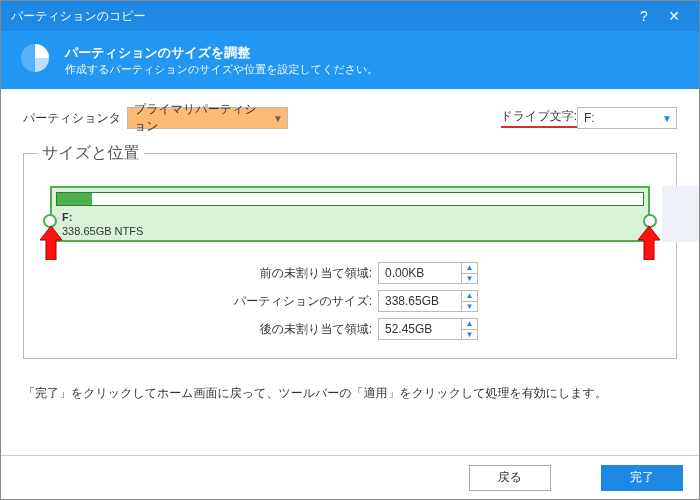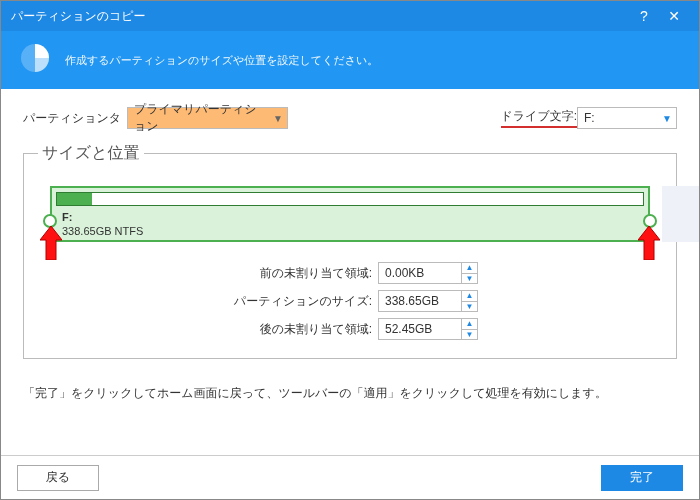--- a/index.html
+++ b/index.html
@@ -49,21 +49,21 @@
 .fields { margin-top: 4px; display: flex; flex-direction: column; gap: 6px; align-items: center; }
 .frow { display: flex; align-items: center; gap: 6px; }
 .frow label { width: 150px; text-align: right; font-size: 12px; }
 .spin { display: inline-flex; align-items: center; width: 100px; height: 22px; border: 1px solid #bbb; background: #fff; position: relative; padding: 0 18px 0 6px; font-size: 12px; }
 .spin .updn { position: absolute; right: 0; top: 0; bottom: 0; width: 16px; border-left: 1px solid #bbb; display: flex; flex-direction: column; }
 .spin .updn span { flex: 1; display: flex; align-items: center; justify-content: center; font-size: 8px; color: #1e88e5; cursor: pointer; }
 .spin .updn span:first-child { border-bottom: 1px solid #bbb; }
 
 .hint { margin-top: 26px; font-size: 12px; }
 
-.footer { position: absolute; left: 1px; right: 1px; bottom: 1px; height: 44px; border-top: 1px solid #ccc; display: flex; align-items: center; justify-content: space-between; gap: 10px; padding: 0 16px; background: #fff; }
+.footer { position: absolute; left: 1px; right: 1px; bottom: 1px; height: 44px; border-top: 1px solid #ccc; display: flex; align-items: center; justify-content: flex-end; gap: 10px; padding: 0 16px; background: #fff; }
 .btn { min-width: 82px; height: 26px; font-size: 12px; display: inline-flex; align-items: center; justify-content: center; cursor: pointer; }
 .btn-back { background: #fff; border: 1px solid #aaa; color: #333; }
 .btn-finish { background: #1e88e5; border: 1px solid #1e88e5; color: #fff; margin-left: 40px; }
 </style>
 </head>
 <body>
 
 <div class="titlebar">
   <span class="title">パーティションのコピー</span>
   <span class="tbtn">?</span>
@@ -72,20 +72,21 @@
 
 <div class="header">
   <span class="hicon">
     <svg viewBox="0 0 32 32">
         <circle cx="16" cy="16" r="14" fill="#fff" opacity=".25"></circle>
         <path d="M16 2 A14 14 0 0 1 30 16 L16 16 Z" fill="#fff"></path>
         <path d="M16 16 L30 16 A14 14 0 0 1 16 30 Z" fill="#fff" opacity=".6"></path>
       </svg>
   </span>
   <div class="htext">
+    <div class="htitle">パーティションのサイズを調整</div>
     <div class="hsub">作成するパーティションのサイズや位置を設定してください。</div>
   </div>
 </div>
 
 <div class="content">
   <div class="row row-top">
     <span>パーティションタ</span>
     <span class="combo combo-ptype">
       <span>プライマリパーティション</span>
       <span class="caret">▼</span>

